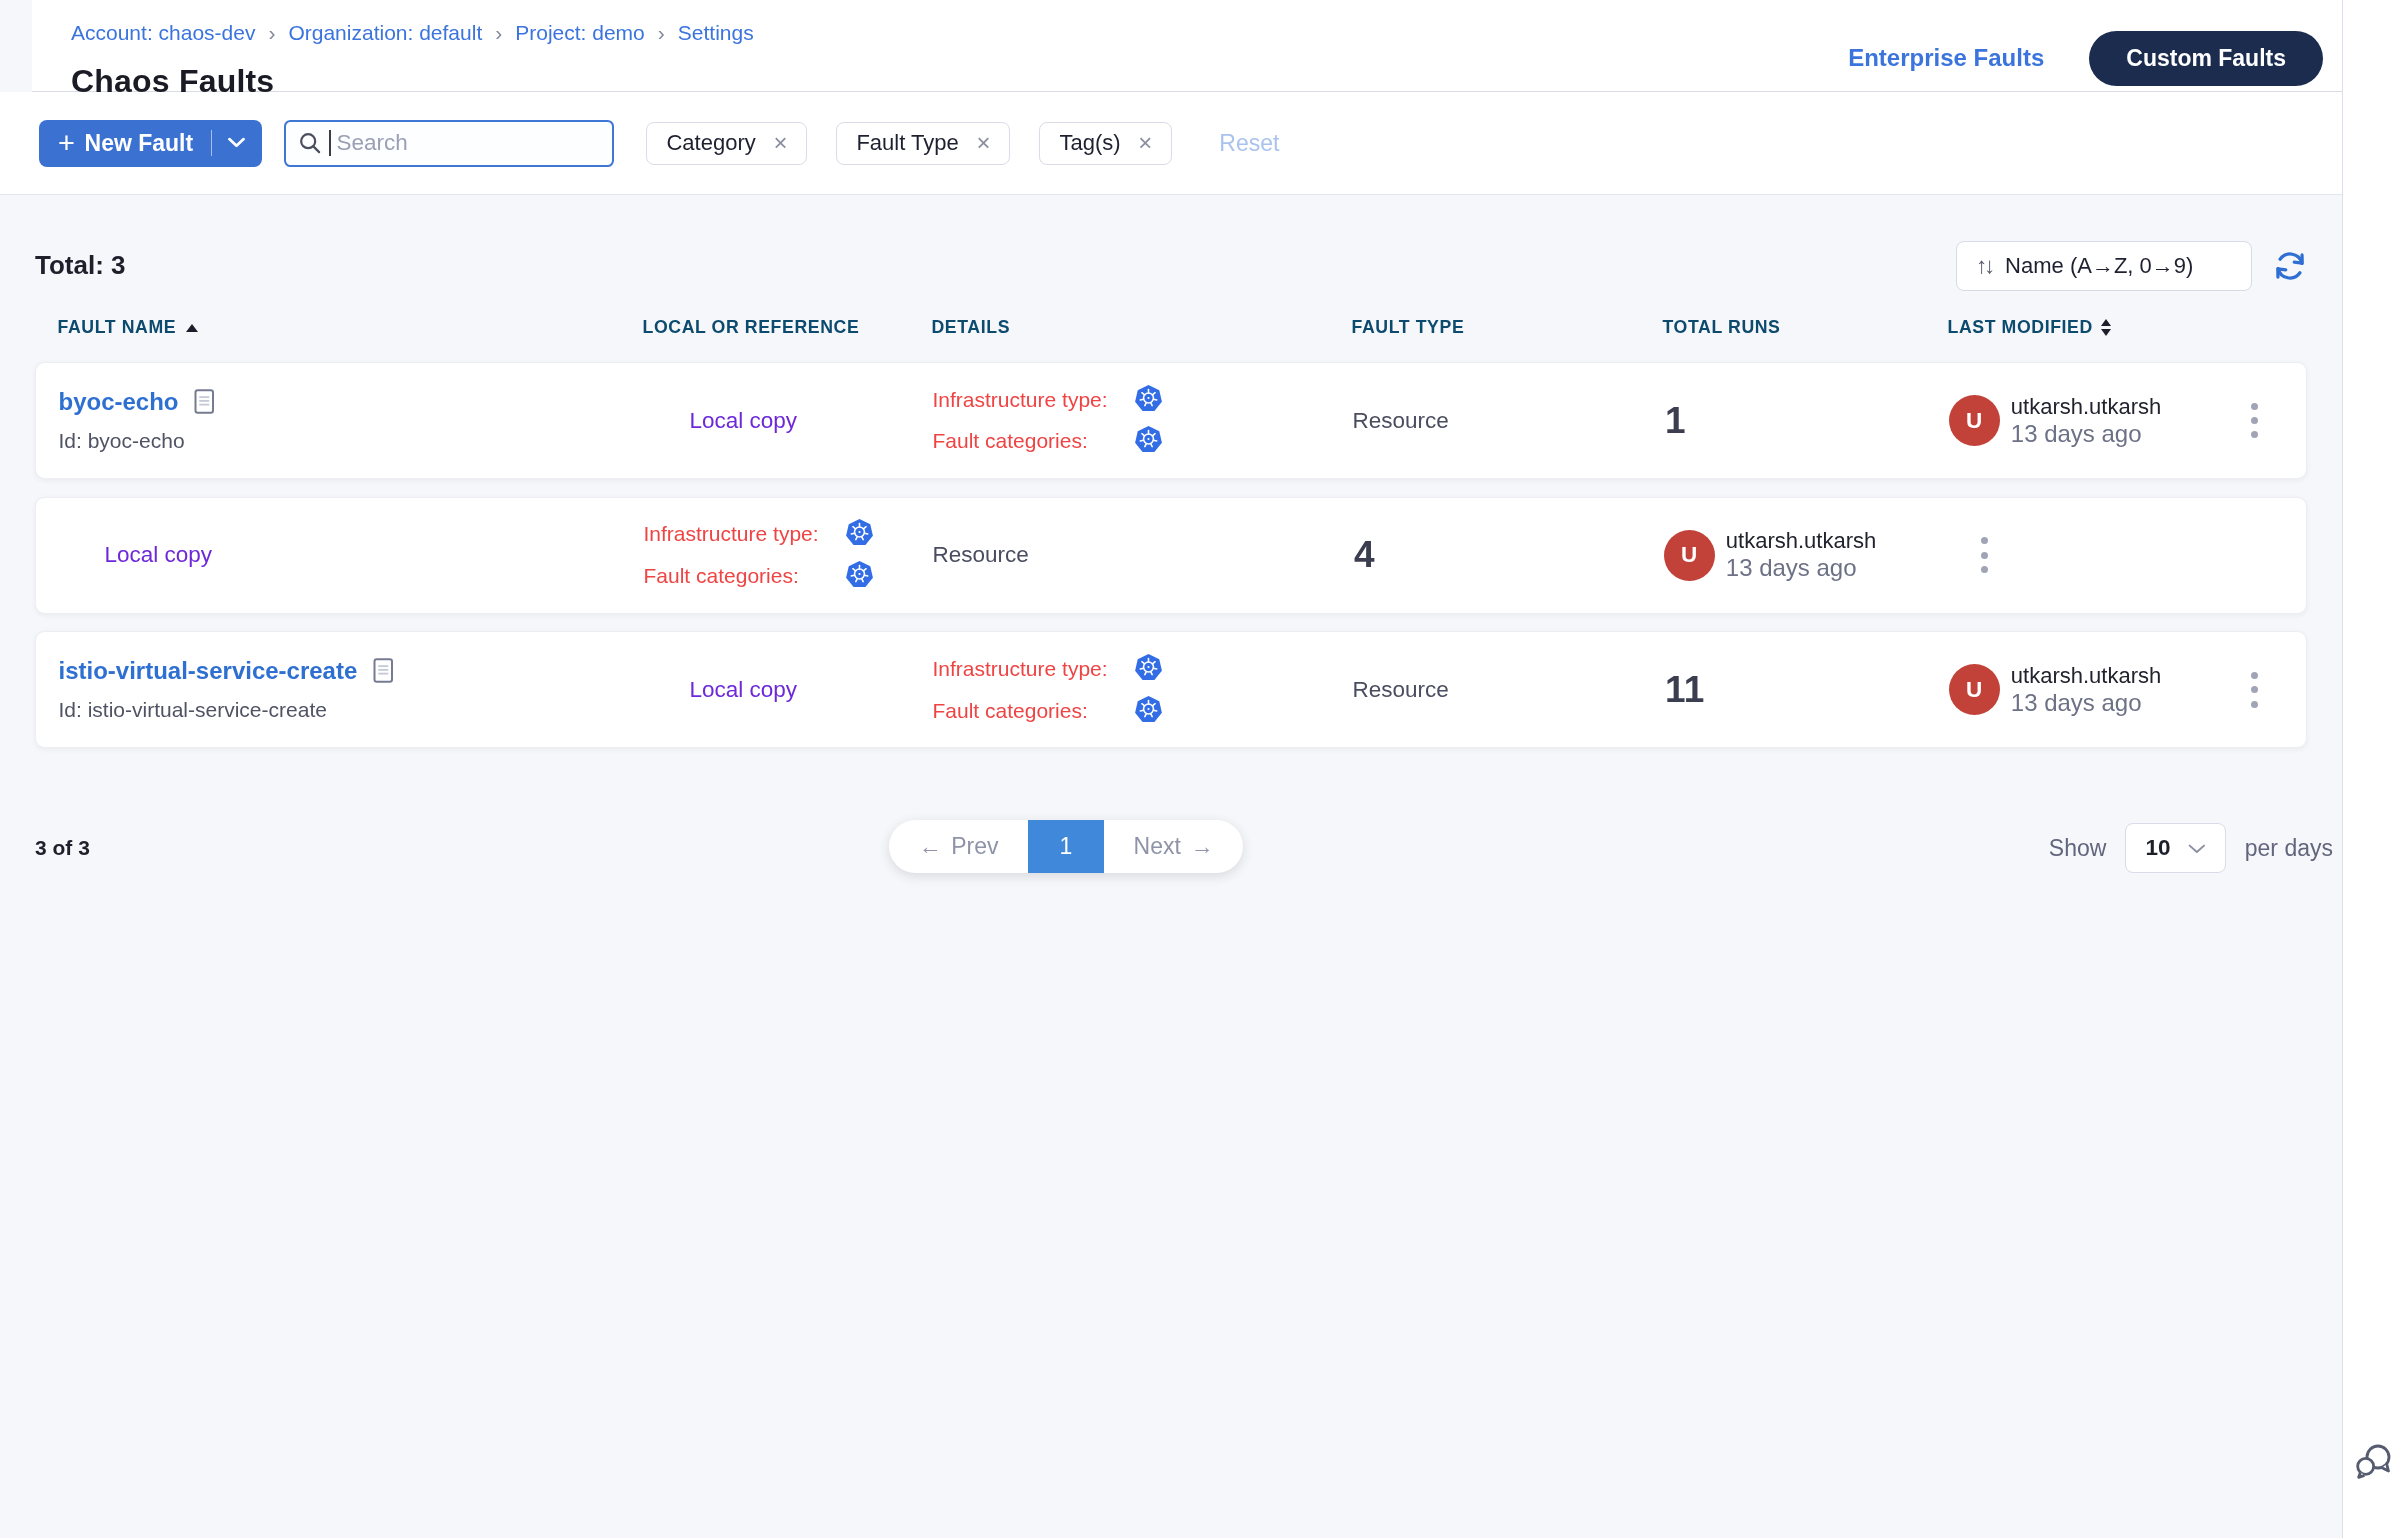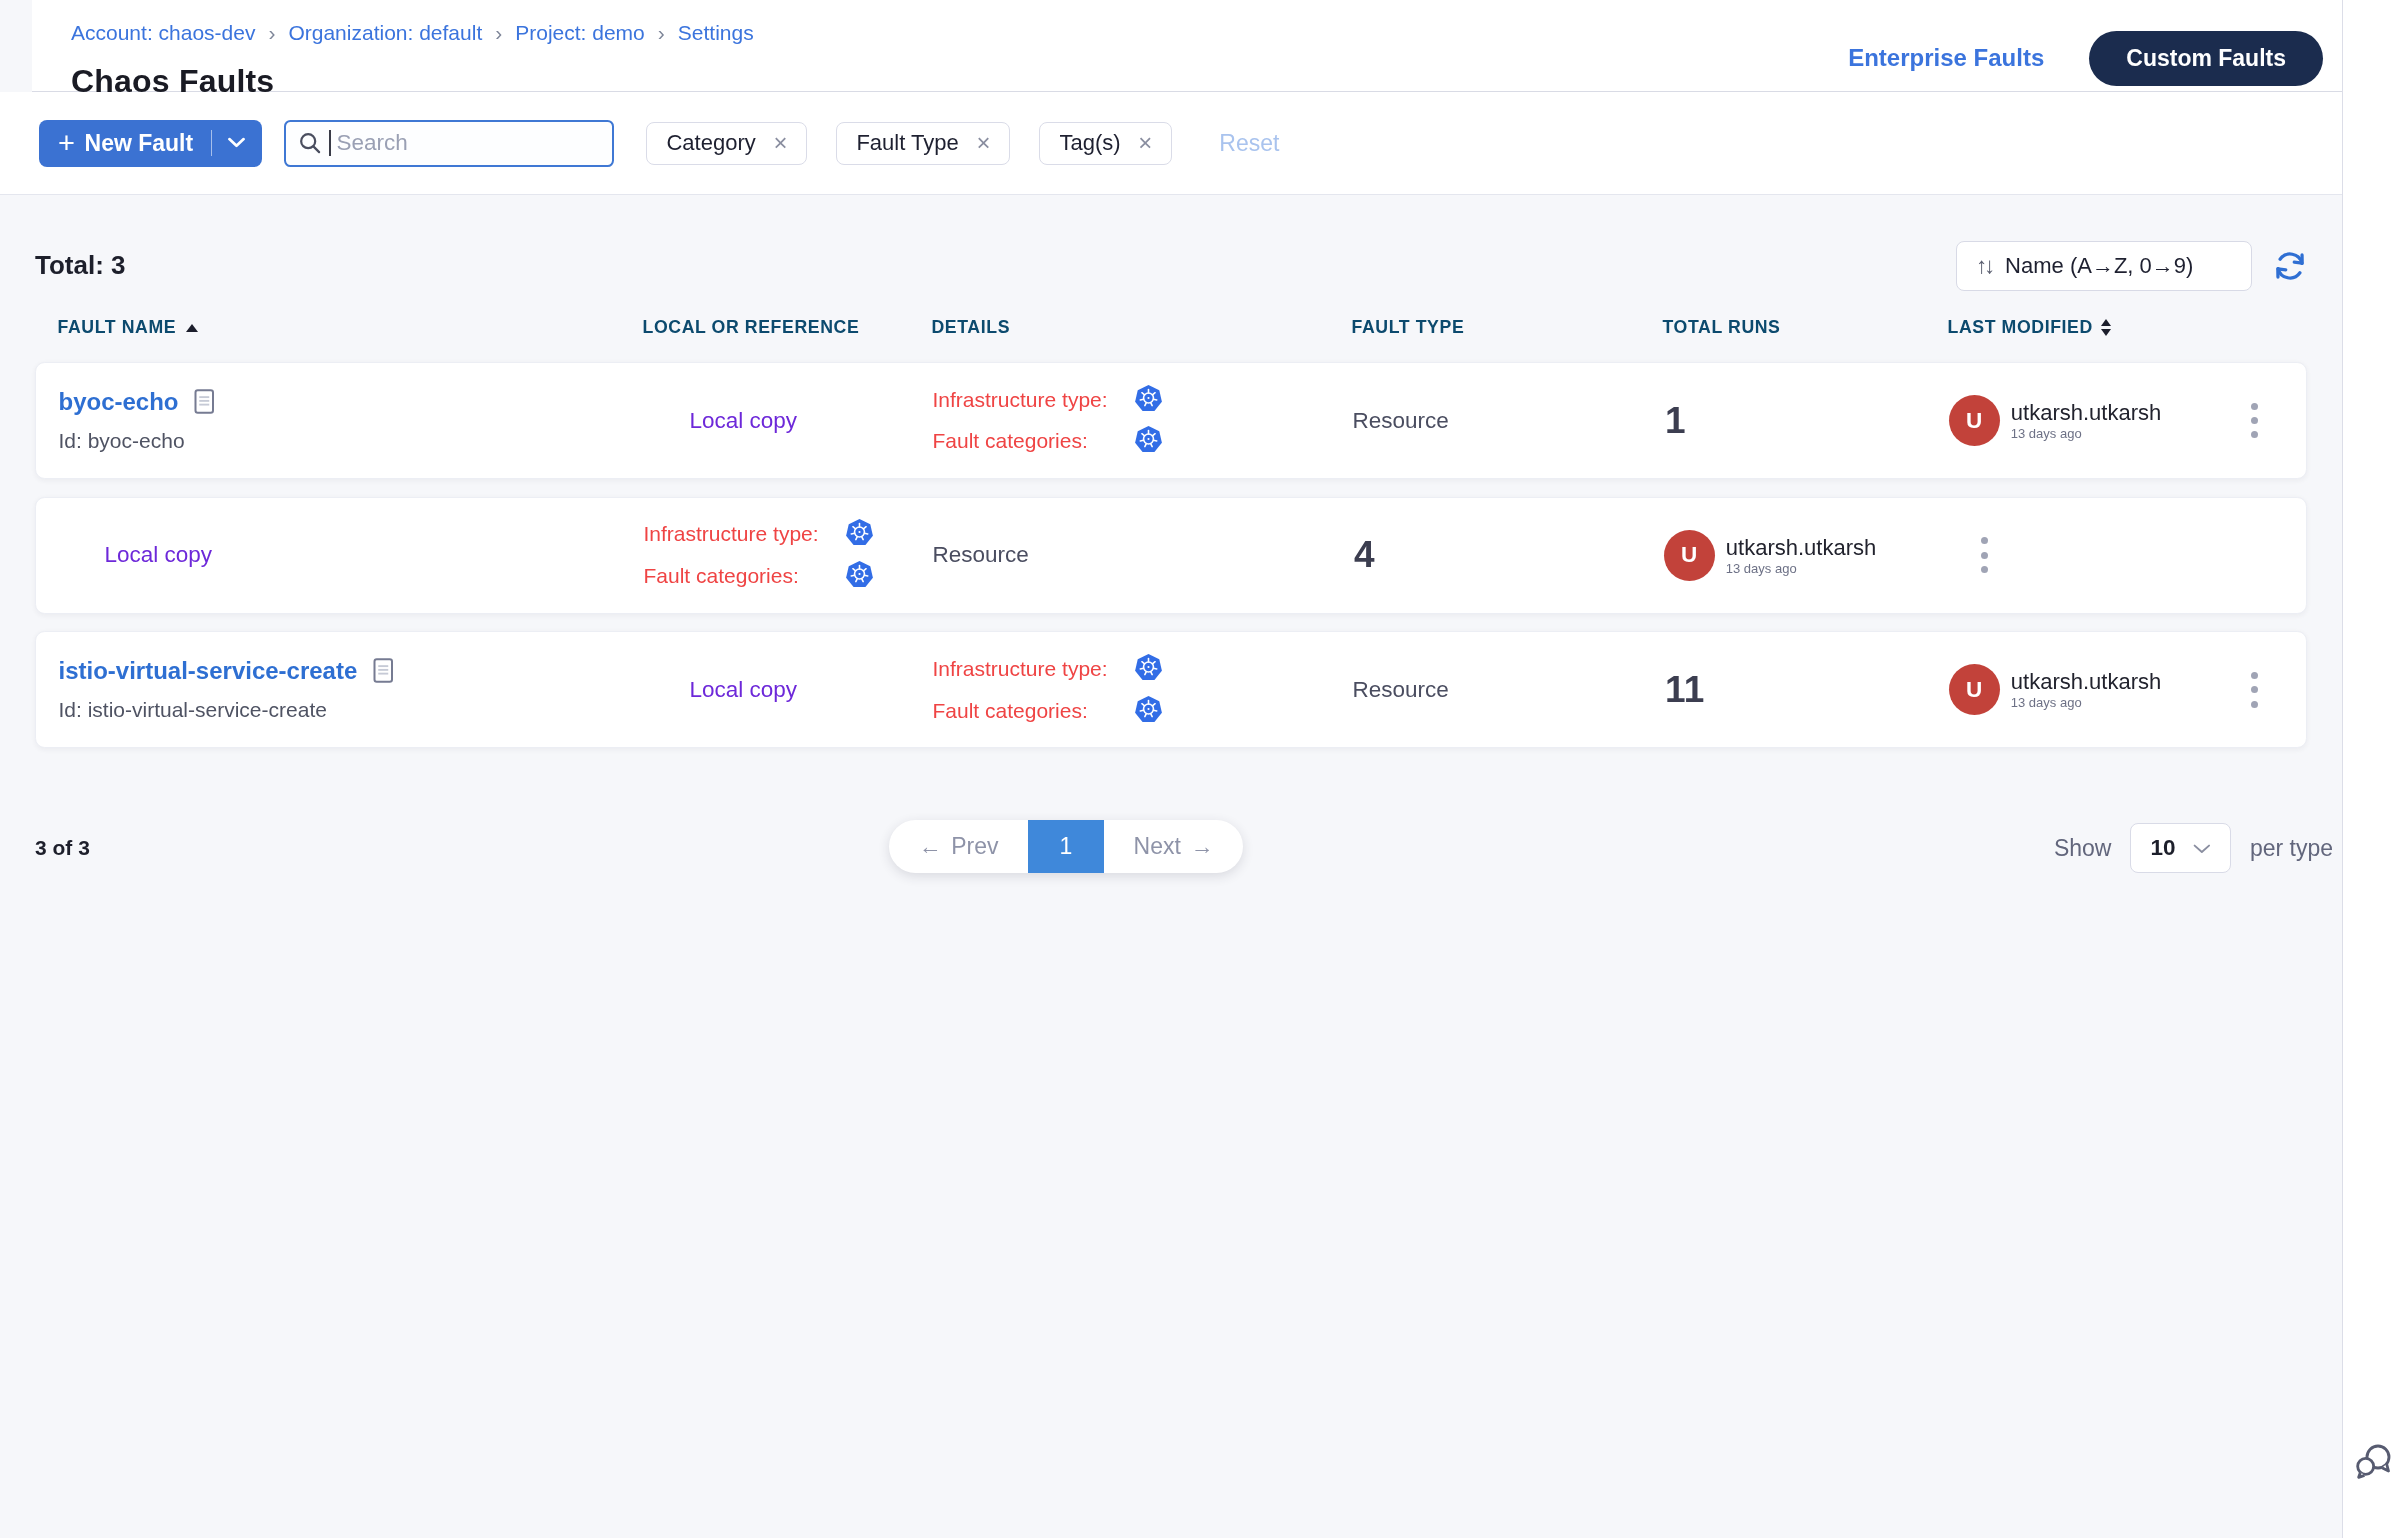--- a/index.html
+++ b/index.html
@@ -62,21 +62,21 @@
   .local-ref { font-size:22.5px; color:#6d28d9;margin-left:46px; }
   .details-cell { display:flex; flex-direction:column; gap:9.6px; }
   .detail-line { display:grid; grid-template-columns:201px 32px; align-items:center; }
   .detail-lbl { font-size:21px; color:#ef4444; white-space:nowrap; }
   .fault-type { font-size:22.5px; color:#4a4d60; }
   .runs { font-size:37px; font-weight:600; color:#3c3e50; padding-left:1.6px; }
   .modified-cell { display:flex; align-items:center; }
   .avatar { width:51px; height:51px; border-radius:50%; background:#c2423a; color:#fff; font-size:22.5px; font-weight:700; display:flex; align-items:center; justify-content:center; flex:0 0 51px; }
   .mod-text { margin-left:11.3px; display:flex; flex-direction:column; }
   .mod-user { font-size:22px; color:#22232e; }
-  .mod-time { font-size:13px; color:#6d7186; }
+  .mod-time { font-size:24px; color:#6d7186; }
   .kebab { display:flex; flex-direction:column; gap:7.2px; padding-left:32px; cursor:pointer; width:72px; }
   .kebab span { width:7.2px; height:7.2px; border-radius:50%; background:#a0a4b5; }
 
   
   .page-row { margin-top:72px; position:relative; height:56px; display:flex; align-items:center; }
   .page-summary { font-size:21px; font-weight:700; color:#1d1f2b; }
   .pager { position:absolute; left:854px; top:0; width:354px; height:53px; background:#fff; border-radius:26.5px; box-shadow:0 3.2px 11.3px rgba(40,41,61,.14); display:flex; overflow:hidden; align-items:stretch; }
   .pager .pg-prev, .pager .pg-next { flex:1; display:flex; align-items:center; justify-content:center; gap:9.6px; font-size:23px; color:#8e93a8; background:none; border:none; cursor:pointer; font-family:"Liberation Sans",sans-serif; }
   .pager .pg-current { width:76px; background:#3f88da; color:#fff; font-size:23px; display:flex; align-items:center; justify-content:center; cursor:pointer; }
   .per-page { margin-left:auto; margin-right:-26px; display:flex; align-items:center; gap:19px; }
@@ -409,21 +409,21 @@
           </button>
         </div>
         <div class="per-page">
           <span class="pp-lbl">Show</span>
           <div class="pp-select">
             <span class="pp-value">10</span>
             <svg width="17.7" height="9.6" viewBox="0 0 22 12" fill="none">
               <path d="M2 2 L11 10 L20 2" stroke="#8a8ea0" stroke-width="2.4" stroke-linecap="round" stroke-linejoin="round"></path>
             </svg>
           </div>
-          <span class="pp-lbl">per type</span>
+          <span class="pp-lbl">per days</span>
         </div>
       </div>
 
     </div>
   </div>
 
   <div class="gutter">
     <div class="chat-fab">
       <svg width="42" height="40" viewBox="0 0 24 24">
         <circle cx="14.4" cy="9" r="6.6" fill="#fff" stroke="#575b70" stroke-width="1.7"></circle>

